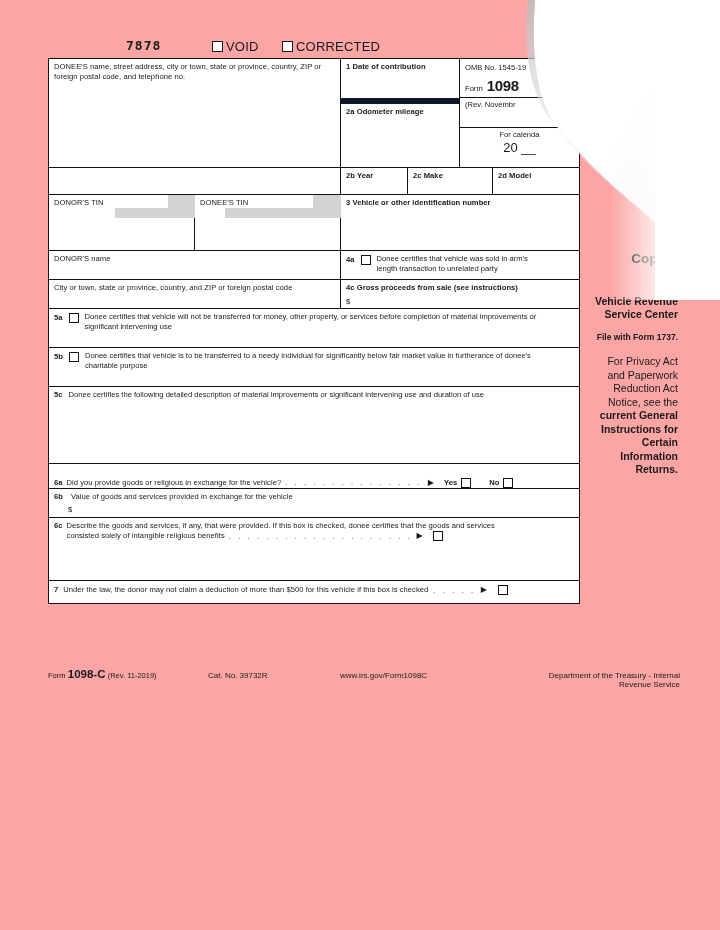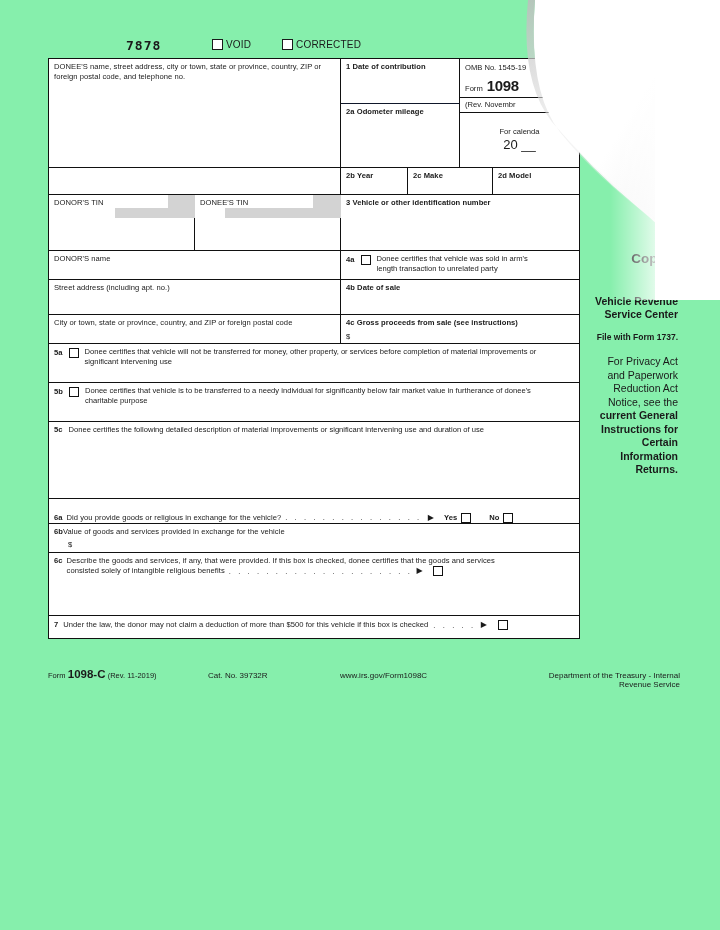--- a/index.html
+++ b/index.html
@@ -6,21 +6,21 @@
   body{
     width:720px;height:930px;
     background:#ffffff;
     font-family:"Liberation Sans", sans-serif;
     color:#1a1a1a;
     overflow:hidden;
     position:relative;
   }
 
   
-  #page{position:absolute;left:0;top:0;width:720px;height:930px;background:#86efac;}
+  #page{position:absolute;left:0;top:0;width:720px;height:930px;background:#fca5a5;}
 
   #form-root{
     position:absolute;
     left:48px;top:38px;
     width:632px;
   }
 
   
   .topstrip{
     position:relative;height:20px;
@@ -28,21 +28,21 @@
   }
   .ocr-number{
     position:absolute;left:78px;top:0;
     font-family:"DejaVu Sans Mono", monospace;
     font-size:13px;font-weight:700;letter-spacing:1px;
     color:#1a1a1a;
   }
   .void-wrap{position:absolute;left:164px;top:1px;display:flex;align-items:center;gap:3px;}
   .corr-wrap{position:absolute;left:234px;top:1px;display:flex;align-items:center;gap:3px;}
   .topstrip .cbx{width:9px;height:9px;border:1.2px solid #1a1a1a;background:#fff;display:inline-block;}
-  .topstrip .tlabel{font-size:10px;letter-spacing:.2px;}
+  .topstrip .tlabel{font-size:13px;letter-spacing:.2px;}
 
   
   .grid{
     position:relative;
     width:530px;
     border:1.6px solid #111;
     border-collapse:collapse;
     background:#fff;
   }
   .row{display:flex;border-bottom:1px solid #111;}
@@ -54,21 +54,21 @@
 
   
   .c-left{width:292px;}
   .c-right{width:238px;}
   .c-omb{width:119px;}
 
   .omb-line{font-size:7.6px;padding-top:1px;}
   .form-1098{font-size:7.6px;margin-top:5px;display:flex;align-items:baseline;gap:4px;}
   .form-1098 b{font-size:15px;font-weight:700;letter-spacing:-.3px;}
   .rev-line{font-size:7.6px;border-top:1px solid #111;margin:3px -5px 0 -5px;padding:2px 5px 0 5px;}
-  .cal-line{font-size:7.6px;border-top:1px solid #111;margin:3px -5px 0 -5px;padding:14px 5px 0 5px;text-align:center;}
+  .cal-line{font-size:7.6px;border-top:1px solid #111;margin:18px -5px 0 -5px;padding:2px 5px 0 5px;text-align:center;}
   .cal-year{font-size:13px;text-align:center;padding-top:1px;}
 
   .c-2b{width:67px;}
   .c-2c{width:85px;}
   .c-2d{width:86px;}
 
   
   .c-tin{width:146px;}
   .redact{position:absolute;background:#d3d3d3;}
 
@@ -137,21 +137,21 @@
     </div>
 
     <div class="grid">
 
       <div class="row" style="height:108px;">
         <div class="cell c-left vsep">
           <div class="lbl">DONEE'S name, street address, city or town, state or province, country, ZIP or foreign postal code, and telephone no.</div>
         </div>
         <div class="c-right" style="display:flex;">
           <div style="width:119px;display:flex;flex-direction:column;">
-            <div class="cell vsep" style="height:45px;border-bottom:1px solid #0f172a;">
+            <div class="cell vsep" style="height:45px;border-bottom:6px solid #0f172a;">
               <div class="lbl"><span class="num">1  Date of contribution</span></div>
             </div>
             <div class="cell vsep" style="flex:1;">
               <div class="lbl"><span class="num">2a  Odometer mileage</span></div>
             </div>
           </div>
           <div class="cell c-omb" style="padding-top:3px;">
             <div class="omb-line">OMB No. 1545-19</div>
             <div class="form-1098">
               <span>Form</span>
@@ -199,28 +199,20 @@
         </div>
         <div class="cell c-right">
           <div class="cbrow">
             <span class="lbl num" style="padding-top:1px;">4a</span>
             <span class="cb" style="margin-top:1px;"></span>
             <span class="txt" style="width:165px;">Donee certifies that vehicle was sold in arm's length transaction to unrelated party</span>
           </div>
         </div>
       </div>
 
-      <div class="row" style="height:34px;">
-        <div class="cell c-left vsep">
-          <div class="lbl">Street address (including apt. no.)</div>
-        </div>
-        <div class="cell c-right">
-          <div class="lbl"><span class="num">4b  Date of sale</span></div>
-        </div>
-      </div>
 
       <div class="row" style="height:28px;">
         <div class="cell c-left vsep">
           <div class="lbl">City or town, state or province, country, and ZIP or foreign postal code</div>
         </div>
         <div class="cell c-right">
           <div class="lbl"><span class="num">4c  Gross proceeds from sale (see instructions)</span></div>
           <div class="lbl" style="margin-top:4px;">$</div>
         </div>
       </div>
@@ -264,21 +256,21 @@
             <span class="lbl num" style="margin-left:6px;">Yes</span>
             <span class="cb"></span>
             <span class="lbl num" style="margin-left:14px;">No</span>
             <span class="cb"></span>
           </div>
         </div>
       </div>
 
       <div class="row" style="height:28px;">
         <div class="cell" style="width:530px;">
-          <div class="cbrow" style="gap:0;">
+          <div class="cbrow" style="gap:8px;">
             <span class="lbl num">6b</span>
             <span class="lbl">Value of goods and services provided in exchange for the vehicle</span>
           </div>
           <div class="lbl" style="margin:3px 0 0 14px;">$</div>
         </div>
       </div>
 
       <div class="row" style="height:62px;">
         <div class="cell" style="width:530px;">
           <div class="cbrow" style="gap:4px;">

